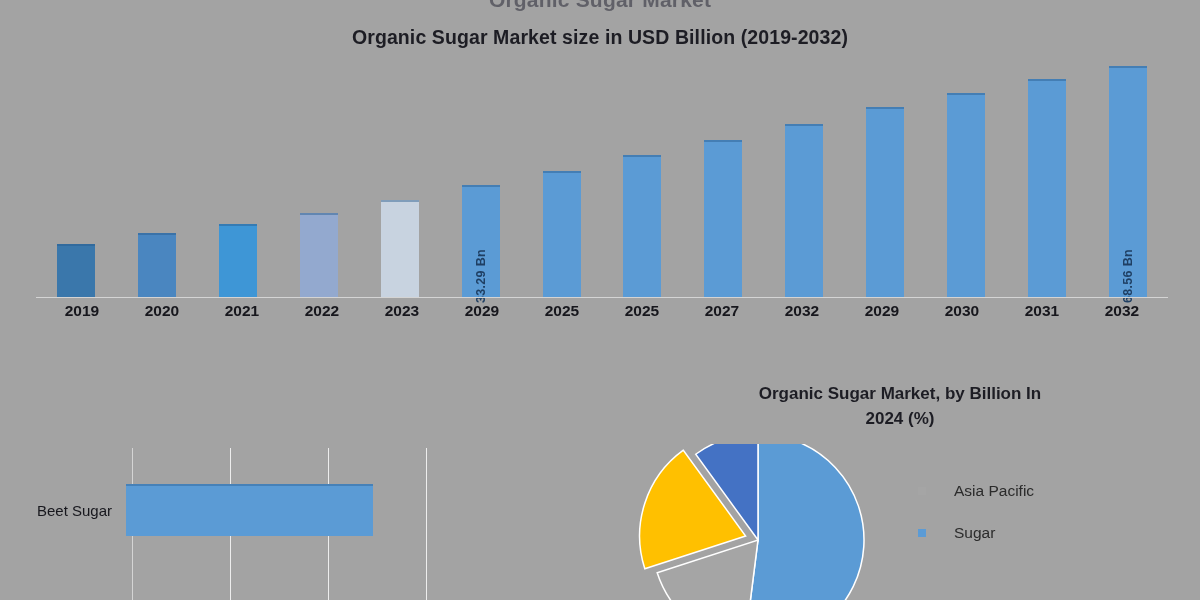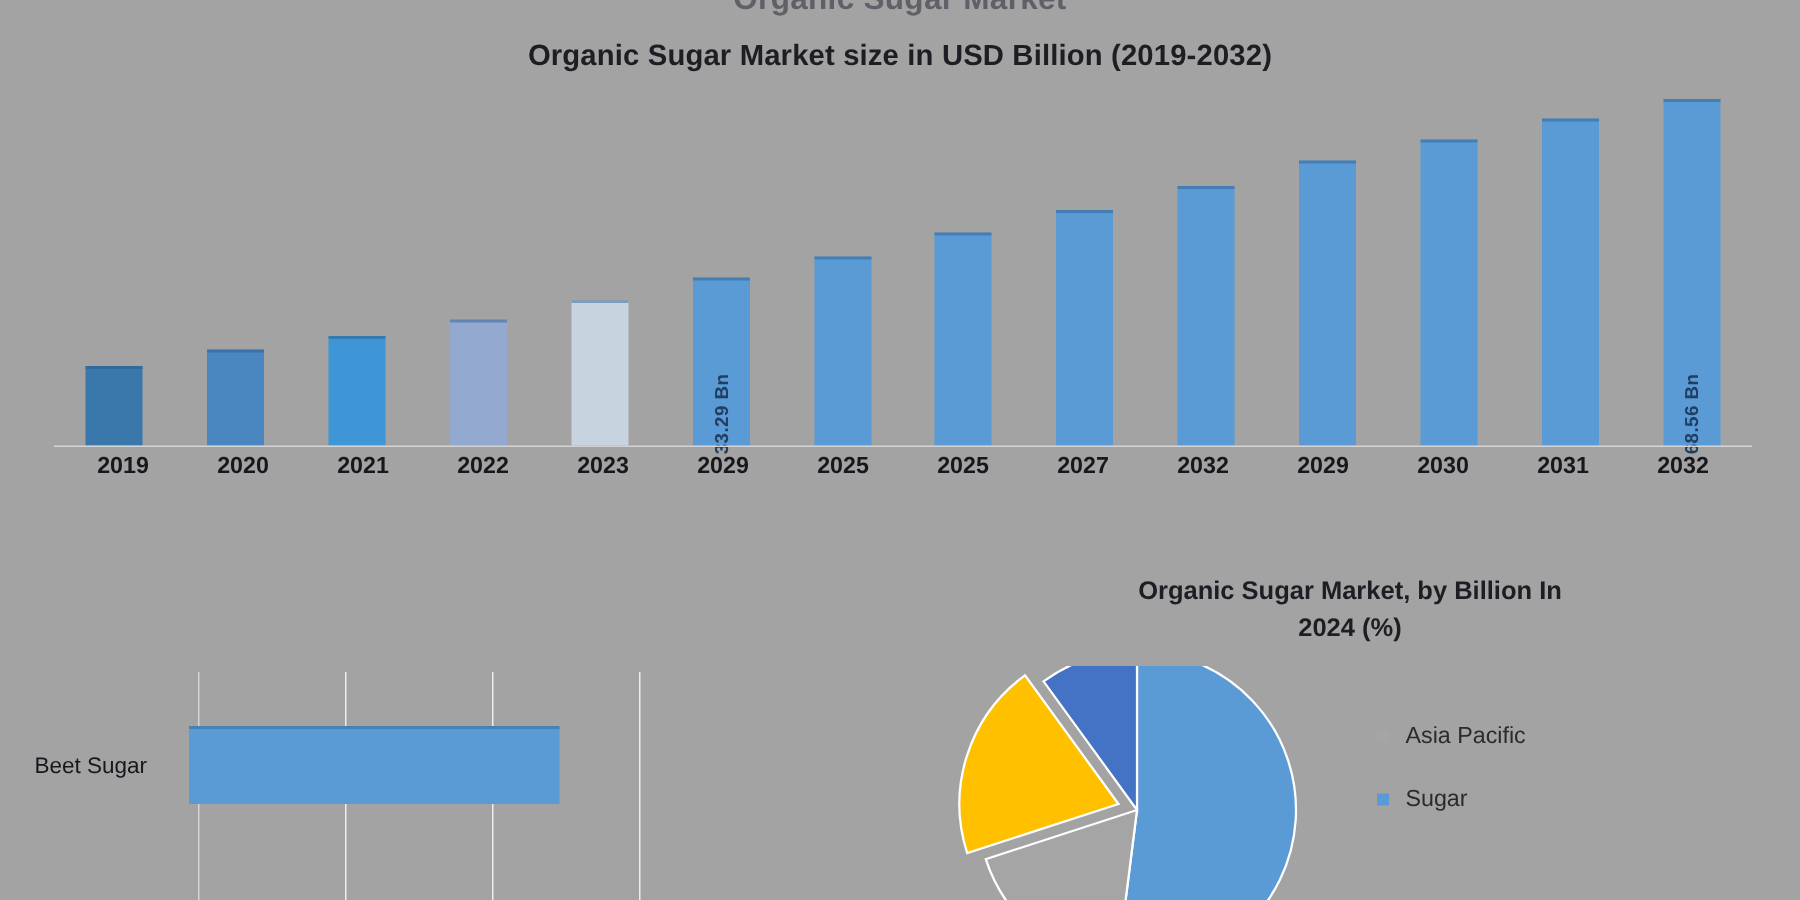--- a/index.html
+++ b/index.html
@@ -135,21 +135,21 @@
   .hbar-row {
     position: absolute;
     left: 0; top: 34px;
     width: 600px; height: 64px;
     display: flex;
     align-items: center;
   }
   .hbar-label {
     width: 126px;
     text-align: right;
-    padding-right: 28px;
+    padding-right: 14px;
     font-size: 15px;
     color: #17171d;
   }
   .hbar {
     height: 52px;
     background: #5b9bd5;
     border-top: 2px solid rgba(40,90,140,.4);
   }
   .hbar-grid {
     position: absolute;
@@ -174,20 +174,21 @@
     position: absolute;
     left: 318px; top: 88px;
     width: 280px;
   }
   .legend-item {
     display: flex;
     align-items: center;
     height: 42px;
     font-size: 15.5px;
     color: #2b2b2b;
+    gap: 17px;
   }
   .legend-swatch {
     width: 8px; height: 8px;
     margin-right: 11px;
     flex: 0 0 auto;
   }
 </style>
 </head>
 <body>
 

